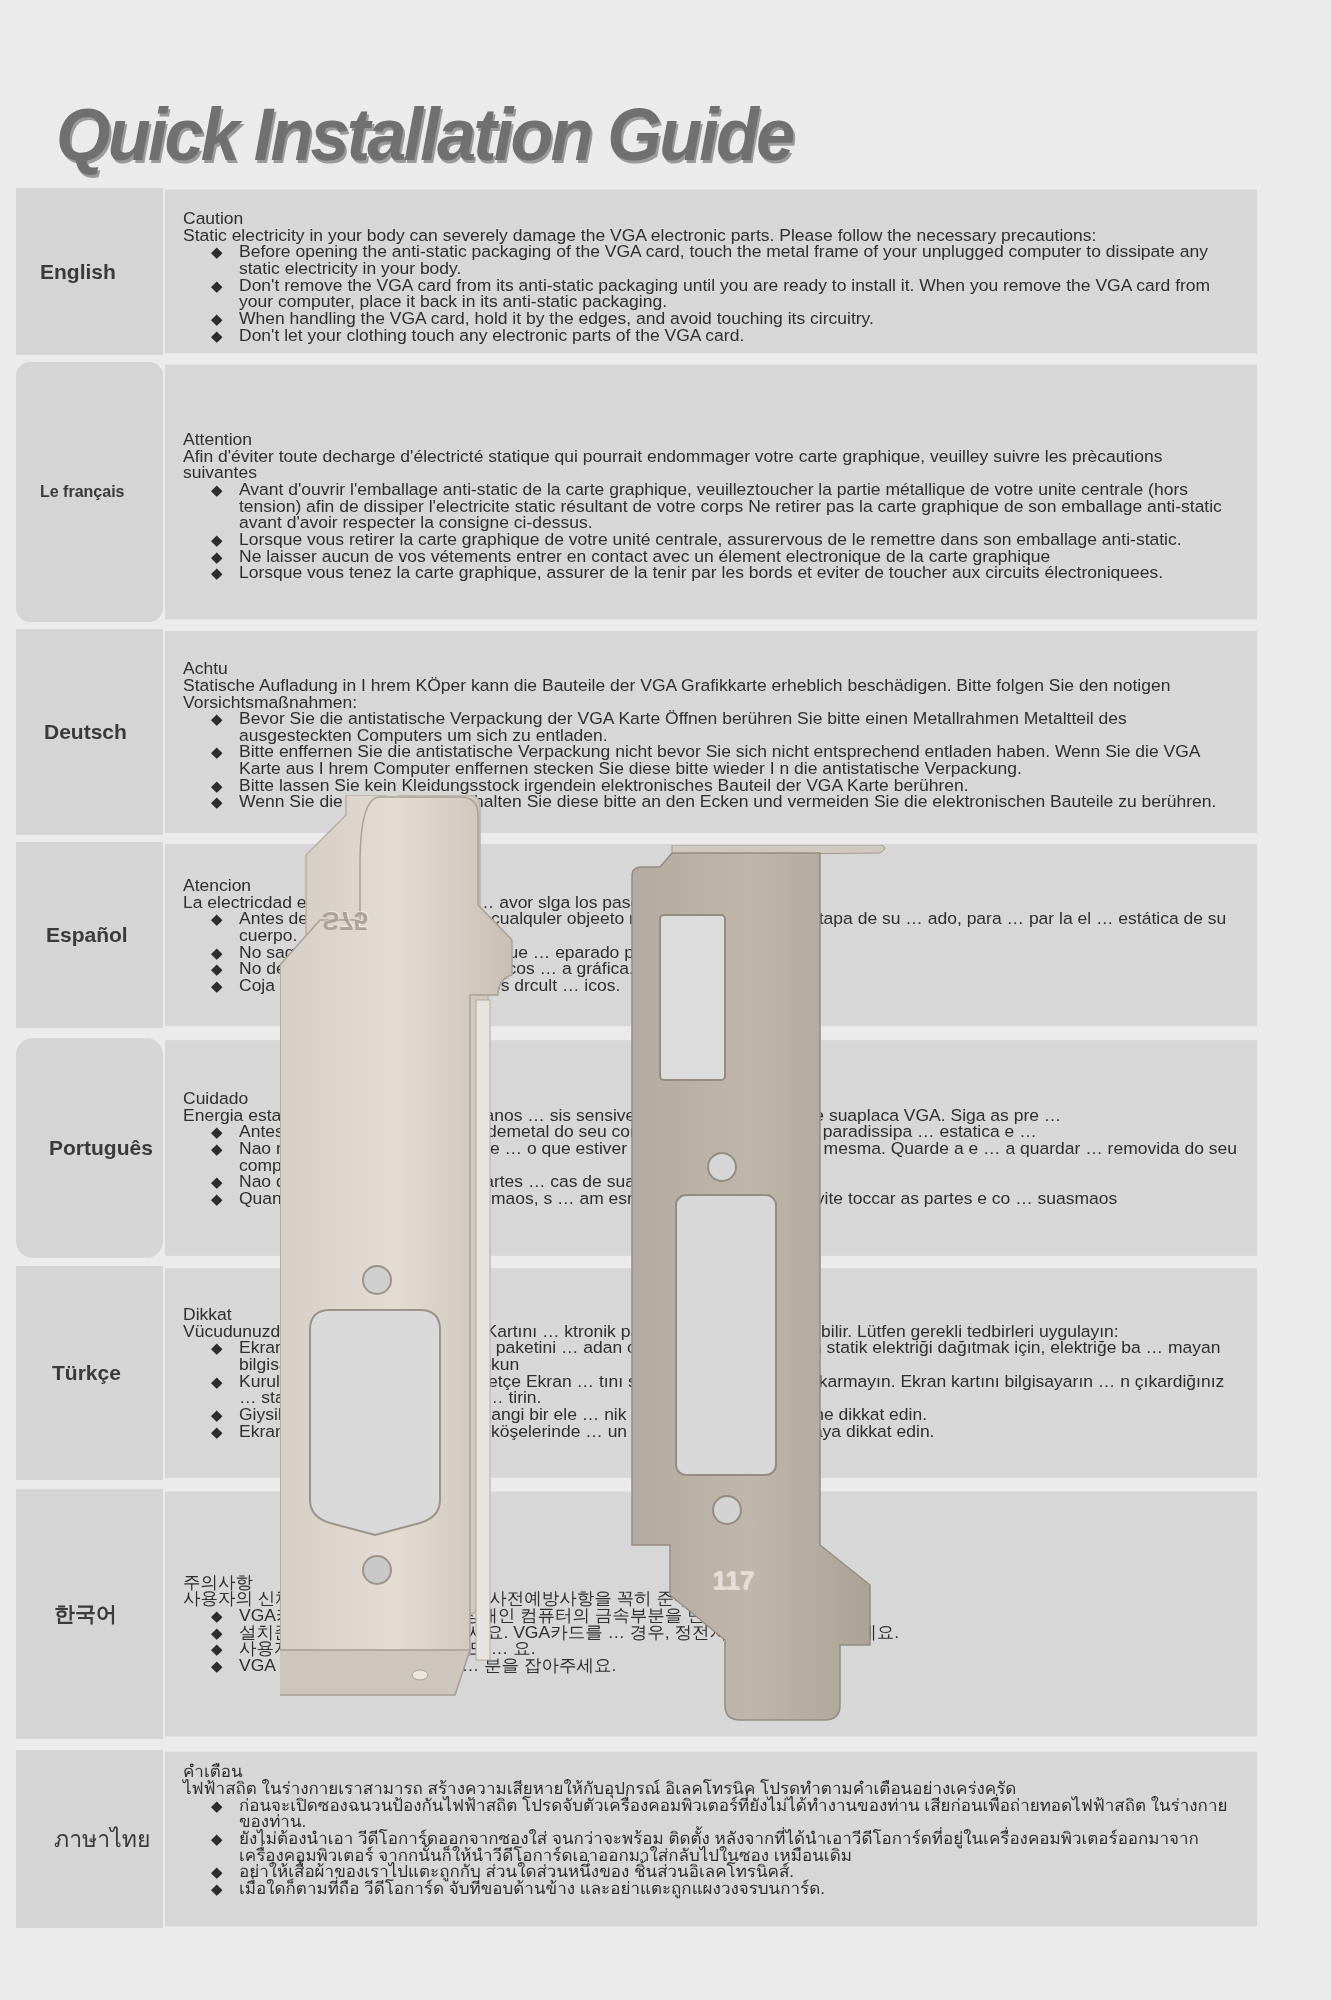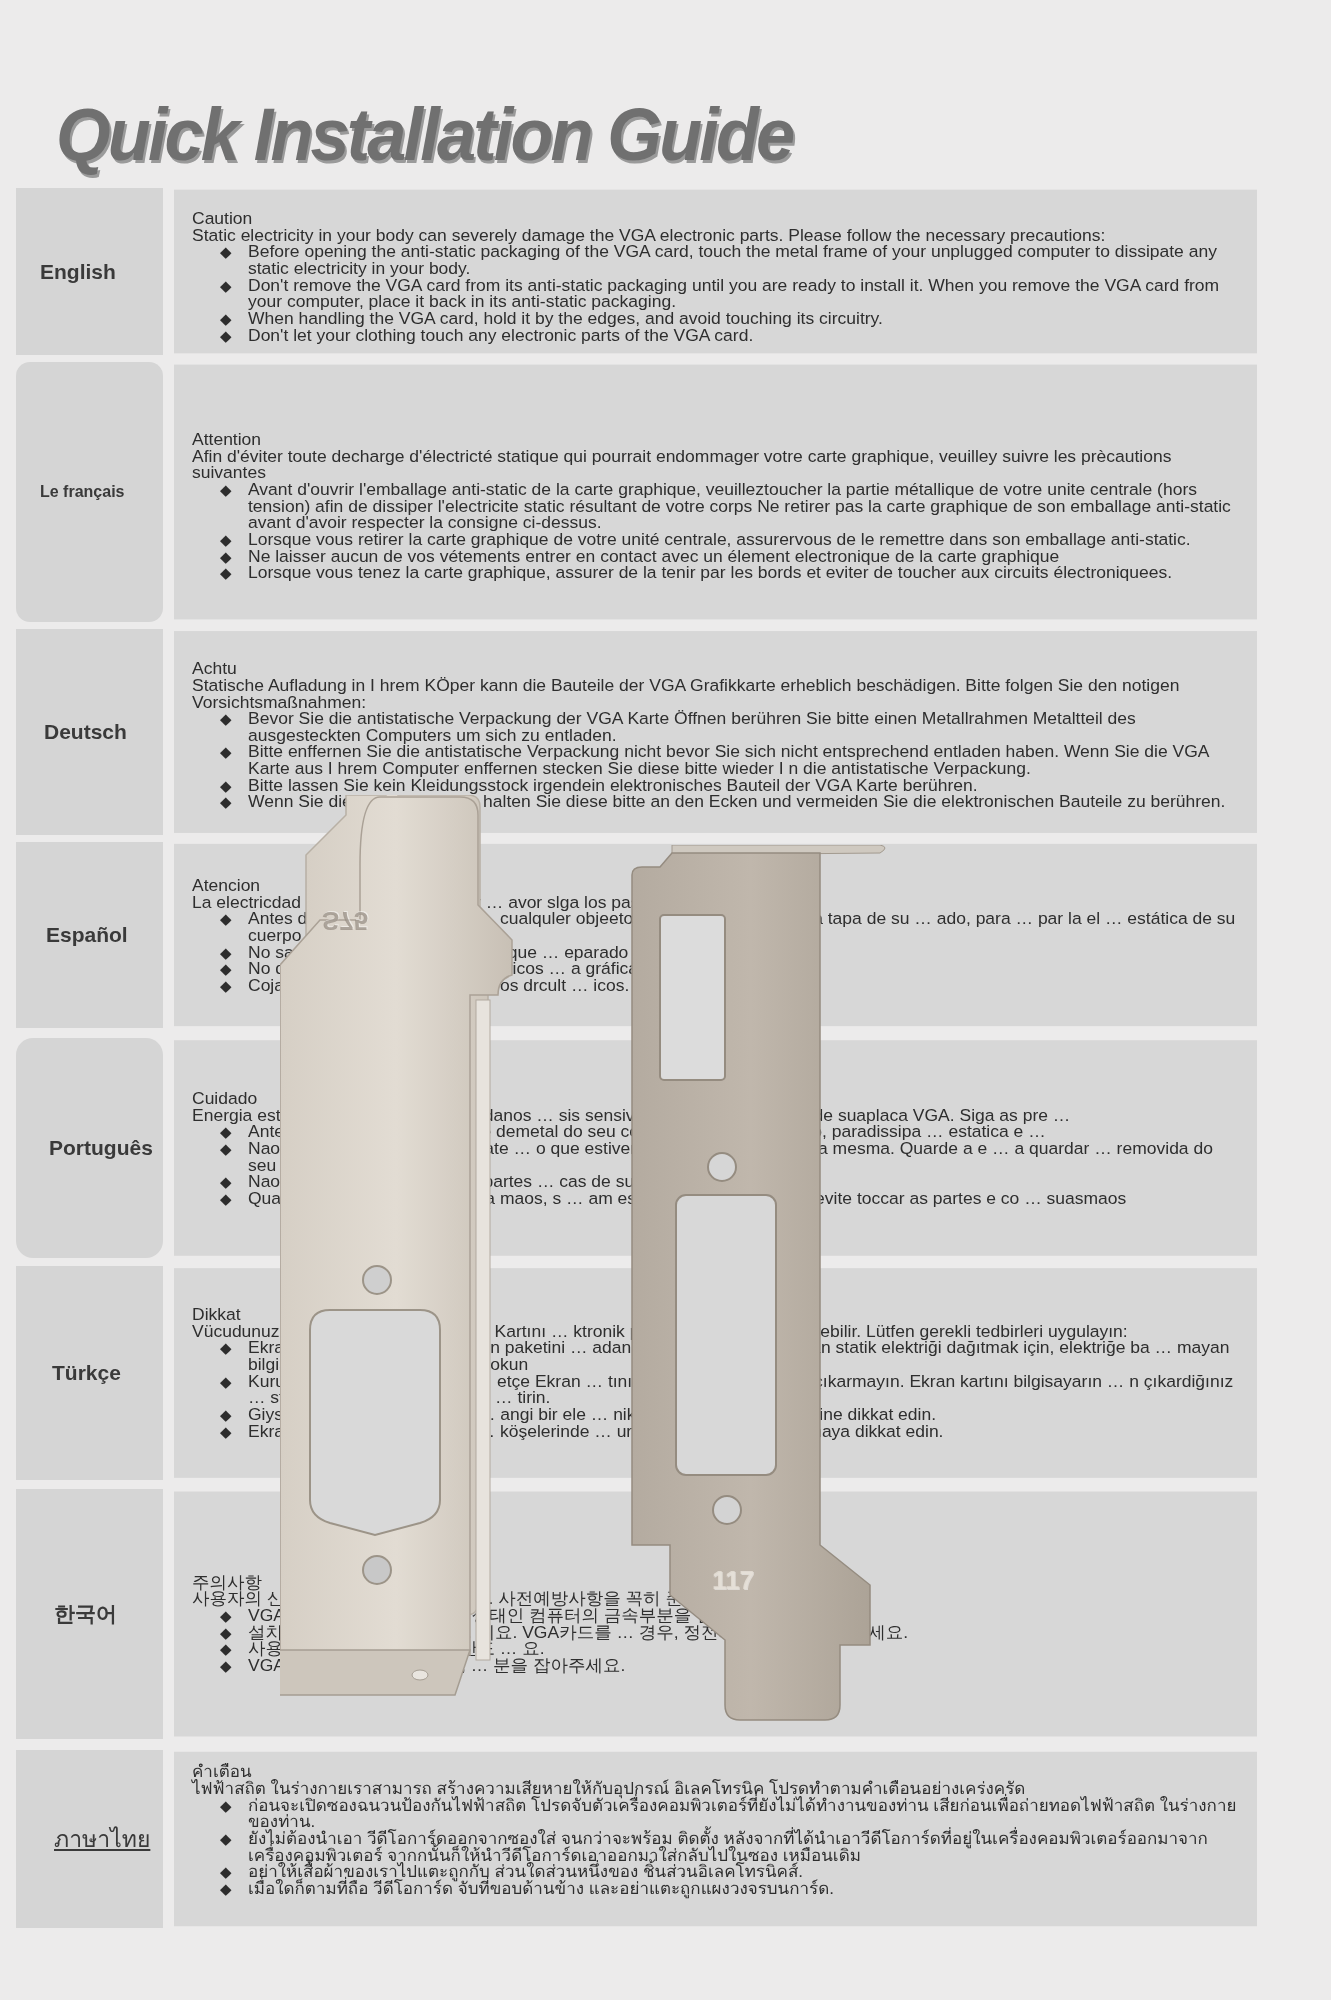--- a/index.html
+++ b/index.html
@@ -20,37 +20,37 @@
   .guide-table { position: absolute; left: 16px; top: 188px; width: 1241px; }
   .guide-row {
     position: absolute; left: 0; width: 1241px;
     display: flex;
   }
   .lang-cell {
     width: 147px; background: #d5d5d5;
     display: flex; align-items: center; justify-content: flex-start;
     padding-left: 16px; box-sizing: border-box;
     font-weight: bold; font-size: 21px; color: #3a3a3a;
-    margin-right: 11px;
+    margin-right: 2px;
   }
   .content-cell {
     flex: 1; background: #d7d7d7; box-sizing: border-box;
     padding: 0 18px 0 18px;
     font-size: 17.5px; line-height: 17px; color: #2e2e2e;
     display: flex; flex-direction: column; justify-content: center;
     transform: scaleY(0.98);
   }
   .content-cell .heading, .content-cell .intro { display: block; }
   .content-cell ul { list-style: none; margin: 0; padding: 0 0 0 28px; }
   .content-cell li { position: relative; padding-left: 28px; }
   .content-cell li::before {
     content: "\25C6"; position: absolute; left: 0; top: 0;
     font-size: 15px; color: #2d2d2d;
   }
-  .thai-lang { font-weight: normal; font-size: 23px; text-decoration: underline; }
+  .thai-lang { font-weight: normal; font-size: 23px; }
   .content-cell.thai { font-size: 17px; }
 
   
   .bracket { position: absolute; }
   .bracket svg { display: block; }
   .bracket-label {
     position: absolute; font-weight: bold; font-size: 26px;
     color: rgba(160,150,140,0.9);
     text-shadow: 1px 1px 0 rgba(255,255,255,0.5);
   }

